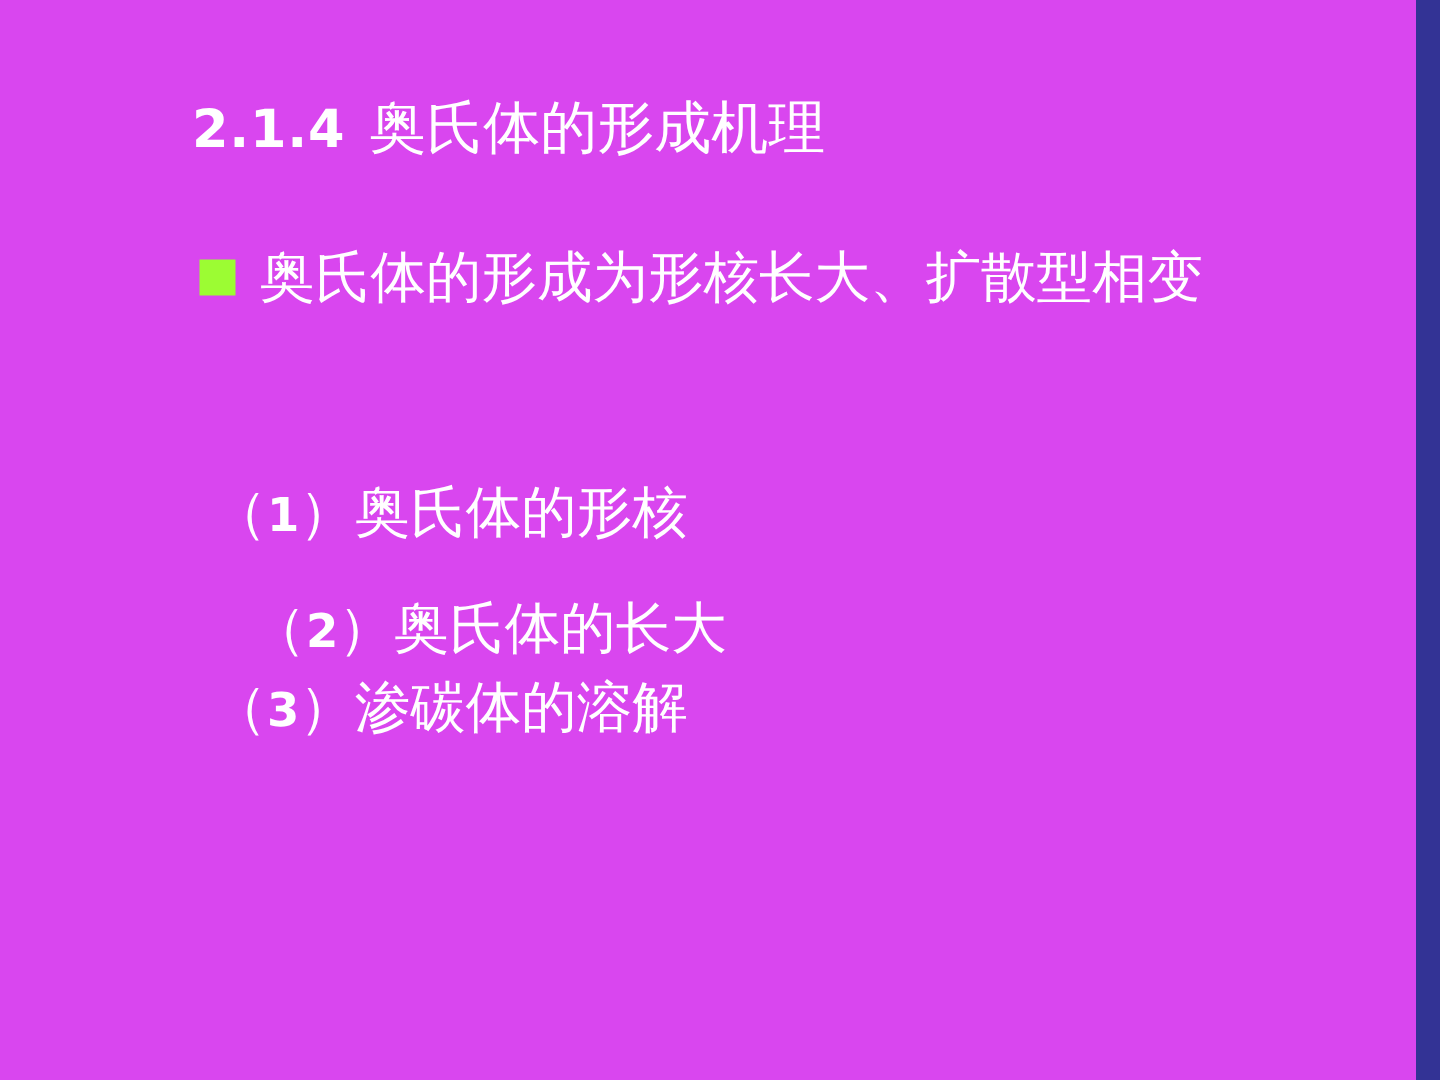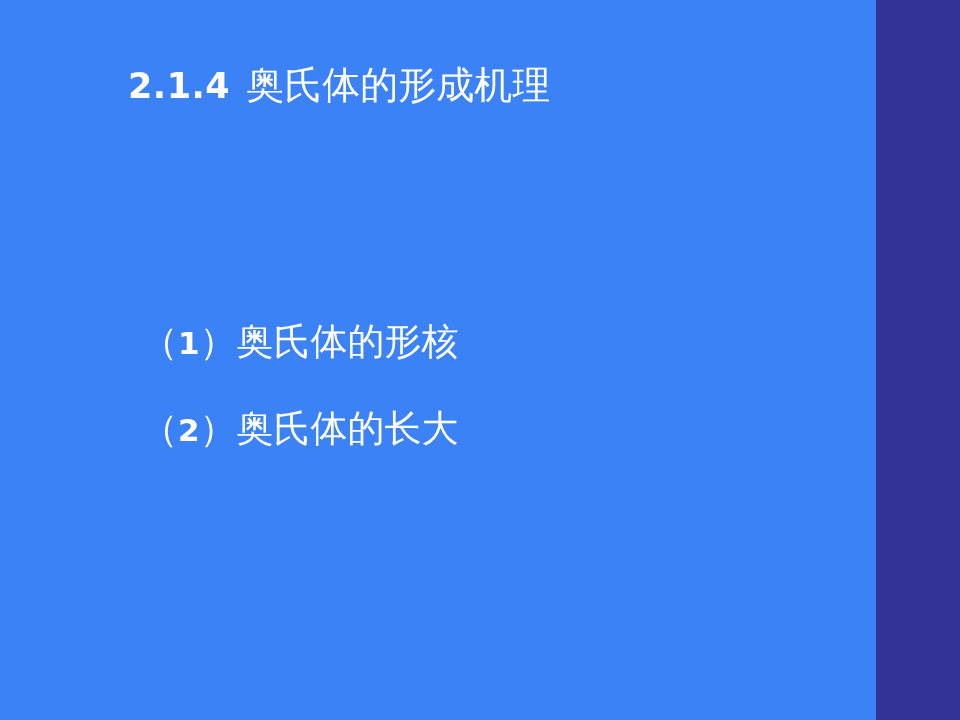--- a/index.html
+++ b/index.html
@@ -10,23 +10,23 @@
   body {
     width: 960px;
     height: 720px;
     overflow: hidden;
     background: #333395;
     font-family: "DejaVu Sans", sans-serif;
   }
 
   .slide {
     position: relative;
-    width: 876px;
+    width: 944px;
     height: 720px;
-    background: #3b82f6;
+    background: #d946ef;
     box-sizing: border-box;
   }
 
   
   .slide-title {
     position: absolute;
     left: 128px;
     top: 62px;
     width: 780px;
     color: #ffffff;
@@ -80,21 +80,21 @@
   .sub-item {
     position: absolute;
     left: 141px;
     color: #ffffff;
     font-size: 37px;
     line-height: 42px;
     white-space: pre;
     font-family: "DejaVu Serif", "Liberation Serif", serif;
   }
   .sub-item.s1 { top: 321px; }
-  .sub-item.s2 { top: 408px; }
+  .sub-item.s2 { top: 398px; margin-left: 26px; }
   .sub-item.s3 { top: 451px; }
   .sub-item.s4 { top: 516px; }
 
   .sub-paren {
     font-family: "DejaVu Serif", "Liberation Serif", serif;
     font-size: 37px;
   }
   .sub-num {
     font-family: "DejaVu Sans", sans-serif;
     font-weight: bold;
@@ -106,21 +106,26 @@
     text-align: center;
   }
 </style>
 </head>
 <body>
 
 <div class="slide">
 
   <div class="slide-title"><span class="title-num">2.1.4</span><span class="title-cn">奥氏体的形成机理</span></div>
 
+  <div class="bullet-row b1">
+    <span class="bullet-marker"></span>
+    <span class="bullet-text">奥氏体的形成为形核长大、扩散型相变</span>
+  </div>
 
 
   <div class="sub-item s1"><span class="sub-paren">（</span><span class="sub-num">1</span><span class="sub-paren">）</span><span class="sub-label">奥氏体的形核</span></div>
 
   <div class="sub-item s2"><span class="sub-paren">（</span><span class="sub-num">2</span><span class="sub-paren">）</span><span class="sub-label">奥氏体的长大</span></div>
 
+  <div class="sub-item s3"><span class="sub-paren">（</span><span class="sub-num">3</span><span class="sub-paren">）</span><span class="sub-label">渗碳体的溶解</span></div>
 
 
 </div>
 
 </body></html>

